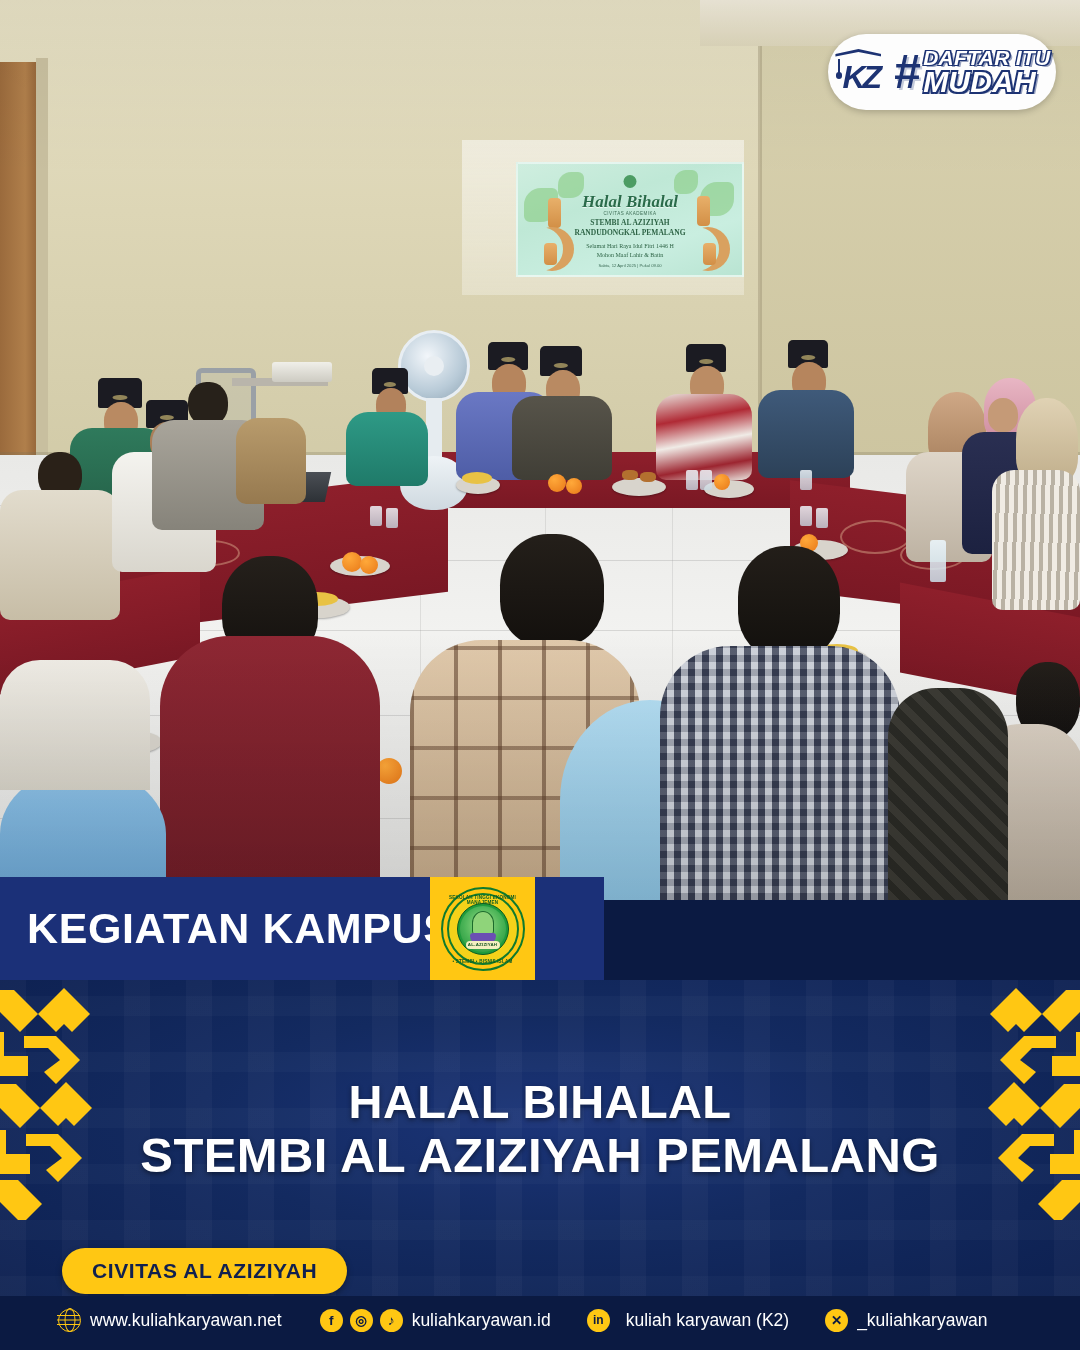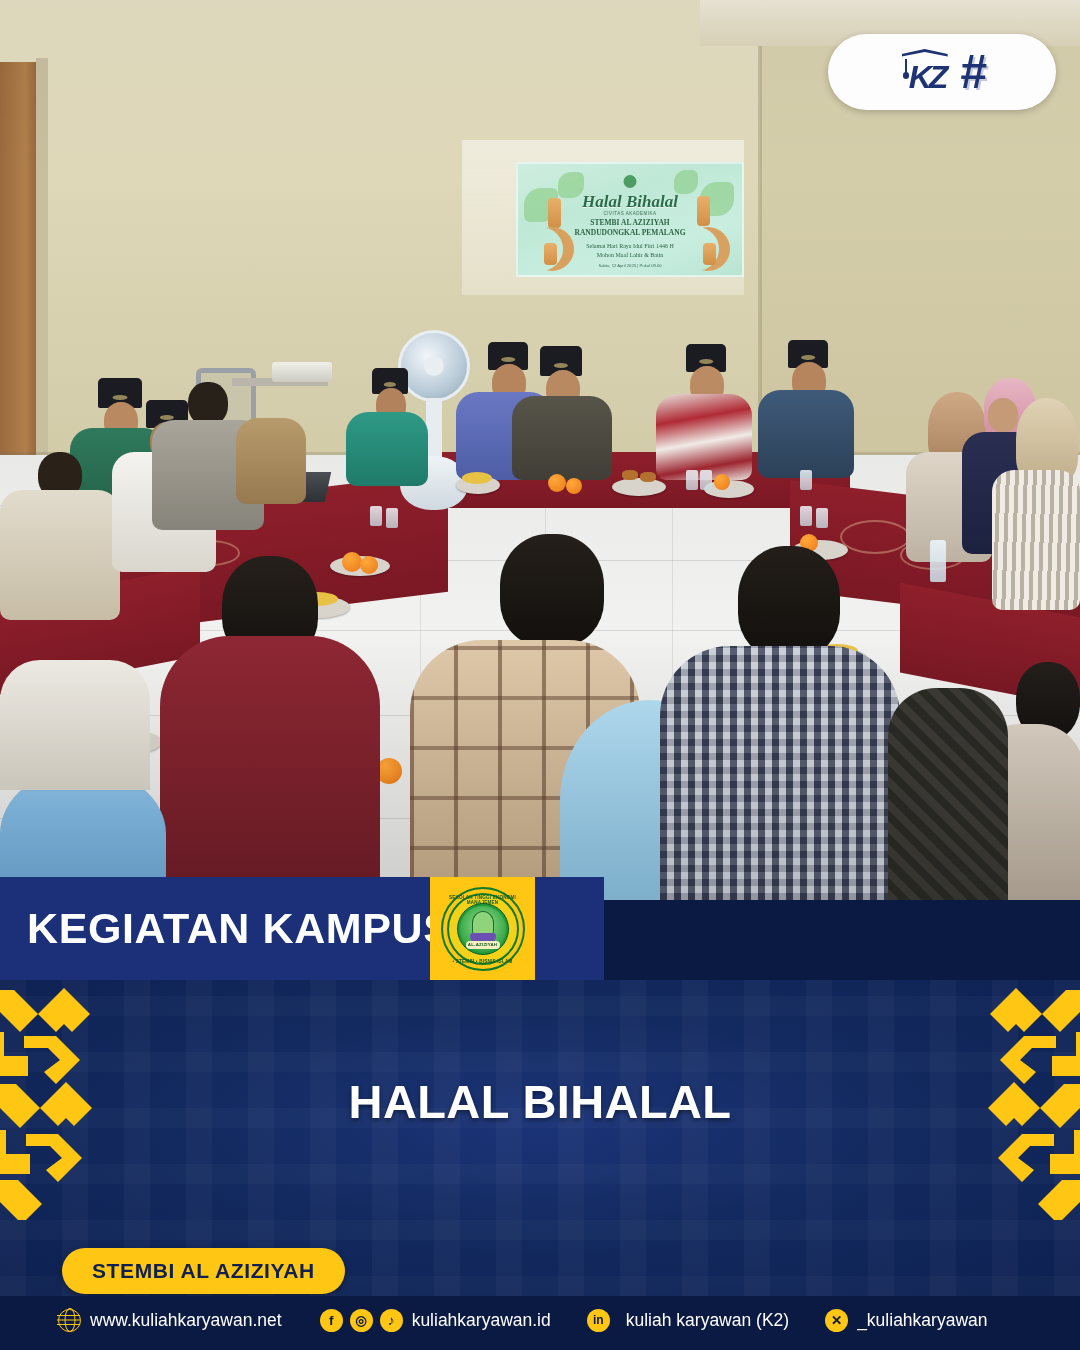--- a/index.html
+++ b/index.html
@@ -530,20 +530,24 @@
   </div>
 
   <div id="logo-badge">
     <div class="kz-mark">
       <div class="kz-cap"></div>
       <div class="kz-tassel"></div>
       <div class="kz-letters">KZ</div>
     </div>
     <div class="hash-block">
       <span class="hash-glyph">#</span>
+      <span class="hash-words">
+        <div class="hw1">DAFTAR ITU</div>
+        <div class="hw2">MUDAH</div>
+      </span>
     </div>
   </div>
 
   <div id="cat-bar">
     <div id="cat-label">KEGIATAN KAMPUS</div>
   </div>
   <div id="seal-box">
     <div class="seal">
       <div class="seal-ring"></div>
       <div class="seal-text-top">SEKOLAH TINGGI EKONOMI MANAJEMEN</div>
@@ -583,23 +587,24 @@
         <path d="M46 128 L72 102 L98 128 L80 146 L72 138 L64 146 Z"></path>
         <path d="M-30 150 L12 150 L12 174 L36 174 L36 194 L-4 194 L-4 170 L-30 170 Z"></path>
         <path d="M32 154 L64 154 L88 178 L64 202 L52 190 L68 178 L56 166 L32 166 Z"></path>
         <path d="M-30 200 L24 200 L48 224 L28 244 L4 220 L-30 220 Z"></path>
       </g>
     </svg>
   </div>
 
   <div id="main-title">
     <div class="l1">HALAL BIHALAL</div>
+    <div class="l2">STEMBI AL AZIZIYAH PEMALANG</div>
   </div>
 
-  <div class="pill" id="pill-org">STEMBI AL AZIZIYAH</div>
+  <div class="pill" id="pill-org">CIVITAS AL AZIZIYAH</div>
 
   <div id="footer">
     <div class="f-item" style="margin-left:58px;">
       <span class="ico globe">
           <i></i>
           <u></u>
         </span>
       <span class="lbl">www.kuliahkaryawan.net</span>
     </div>
     <div class="f-item" style="margin-left:38px;">

